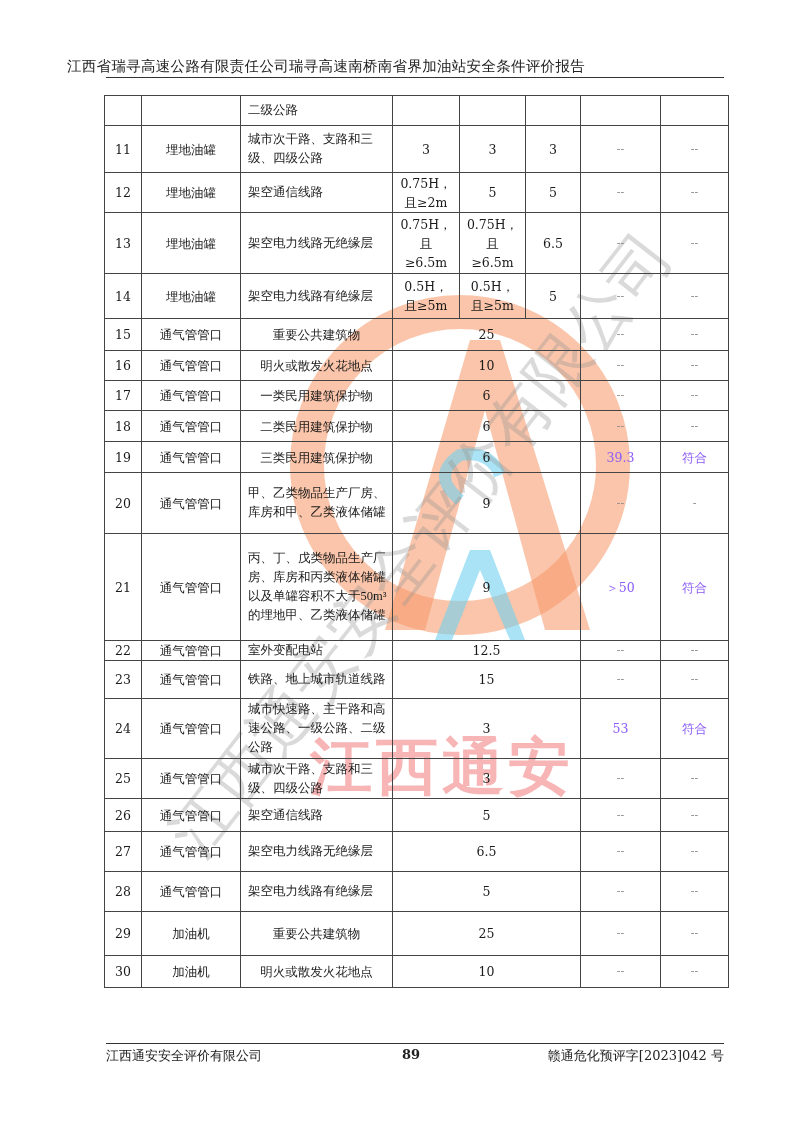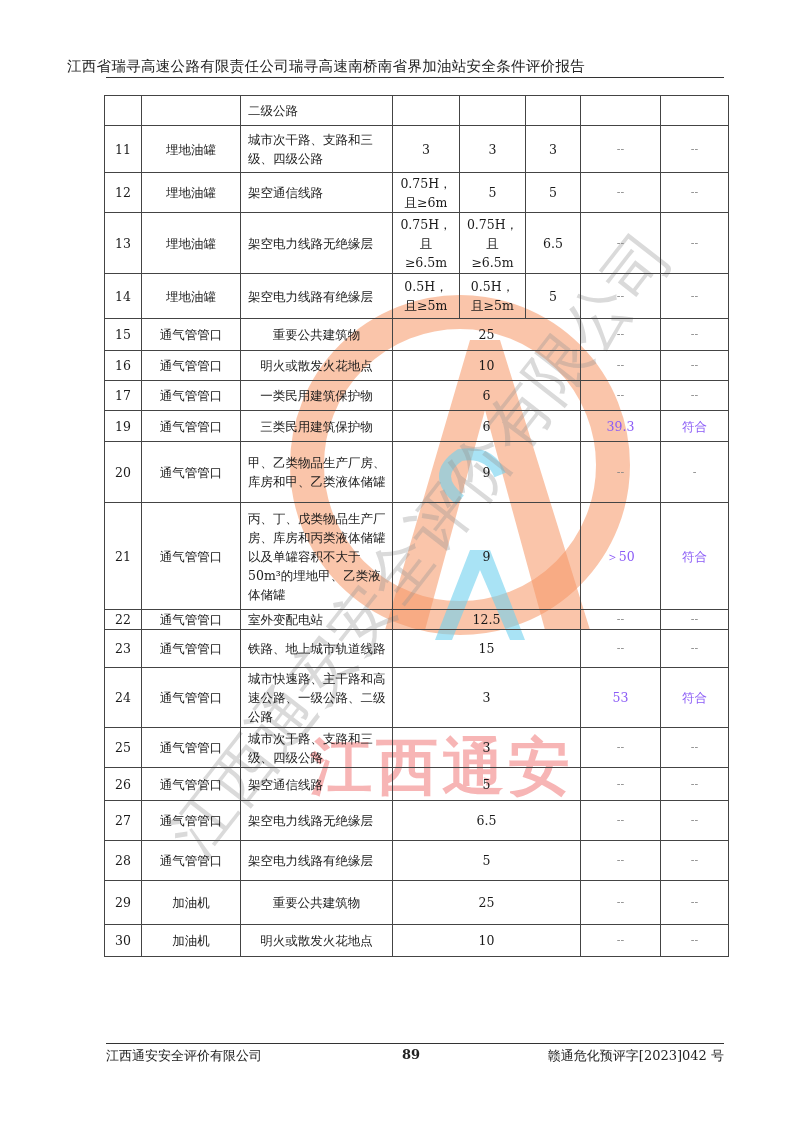--- a/index.html
+++ b/index.html
@@ -11,21 +11,21 @@
   .footer-rule { position: absolute; left: 106px; top: 1043px; width: 618px; height: 1px; background: #333; }
   .footer { position: absolute; top: 1047px; font-size: 13px; color: #222; }
   .footer.left { left: 106px; }
   .footer.center { left: 380px; width: 40px; text-align: right; font-weight: bold; }
   .footer.right { right: 76px; }
 
   table.main { position: absolute; left: 104px; top: 95px; border-collapse: collapse; table-layout: fixed;
                font-size: 12.5px; z-index: 2; }
   table.main td { border: 1px solid #444; padding: 0 6px; text-align: center; vertical-align: middle;
                   line-height: 19px; background: transparent; }
-  table.main td.item { text-align: left; padding-left: 7px; padding-right: 4px; }
+  table.main td.item { text-align: left; padding-left: 7px; padding-right: 4px; font-family: Liberation Serif, serif; }
   td.dash { color: #888; font-size: 11px; }
   td.light { color: #8b5cf6; }
 
   .wm { position: absolute; z-index: 1; pointer-events: none; }
   .wm-circle { left: 290px; top: 295px; width: 340px; height: 340px; border-radius: 50%;
                border: 34px solid rgba(246,150,100,0.55); box-sizing: border-box; }
   .wm-red { left: 310px; top: 725px; font-size: 62px; color: rgba(240,120,120,0.55);
             font-family: "DejaVu Sans", sans-serif; font-weight: bold; letter-spacing: 4px; }
   .wm-grey { left: 90px; top: 520px; font-size: 64px; color: rgba(150,150,150,0.35);
              transform: rotate(-52deg); transform-origin: left top; white-space: nowrap;
@@ -75,21 +75,21 @@
       <td>3</td>
       <td>3</td>
       <td>3</td>
       <td class="dash">--</td>
       <td class="dash">--</td>
     </tr>
     <tr style="height:40px">
       <td>12</td>
       <td>埋地油罐</td>
       <td class="item">架空通信线路</td>
-      <td>0.75H，且≥6m</td>
+      <td>0.75H，且≥2m</td>
       <td>5</td>
       <td>5</td>
       <td class="dash">--</td>
       <td class="dash">--</td>
     </tr>
     <tr style="height:61px">
       <td>13</td>
       <td>埋地油罐</td>
       <td class="item">架空电力线路无绝缘层</td>
       <td>0.75H，且≥6.5m</td>
@@ -122,20 +122,28 @@
       <td>通气管管口</td>
       <td>明火或散发火花地点</td>
       <td colspan="3">10</td>
       <td class="dash">--</td>
       <td class="dash">--</td>
     </tr>
     <tr style="height:30px">
       <td>17</td>
       <td>通气管管口</td>
       <td>一类民用建筑保护物</td>
+      <td colspan="3">6</td>
+      <td class="dash">--</td>
+      <td class="dash">--</td>
+    </tr>
+    <tr style="height:31px">
+      <td>18</td>
+      <td>通气管管口</td>
+      <td>二类民用建筑保护物</td>
       <td colspan="3">6</td>
       <td class="dash">--</td>
       <td class="dash">--</td>
     </tr>
     <tr style="height:31px">
       <td>19</td>
       <td>通气管管口</td>
       <td>三类民用建筑保护物</td>
       <td colspan="3">6</td>
       <td class="light">39.3</td>

